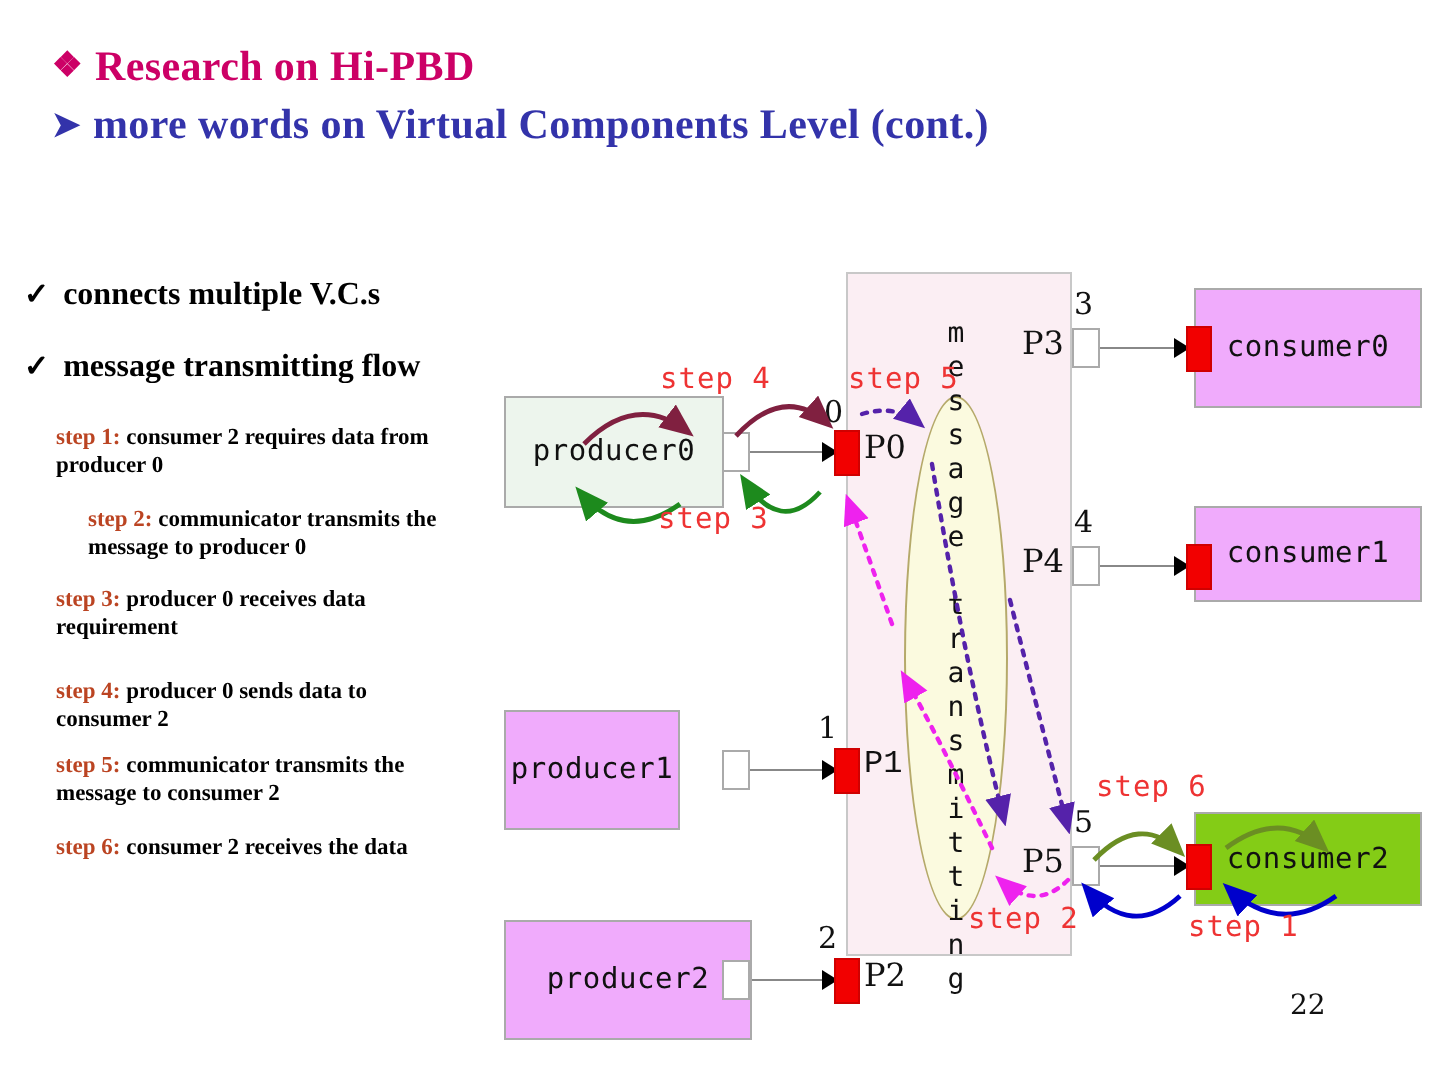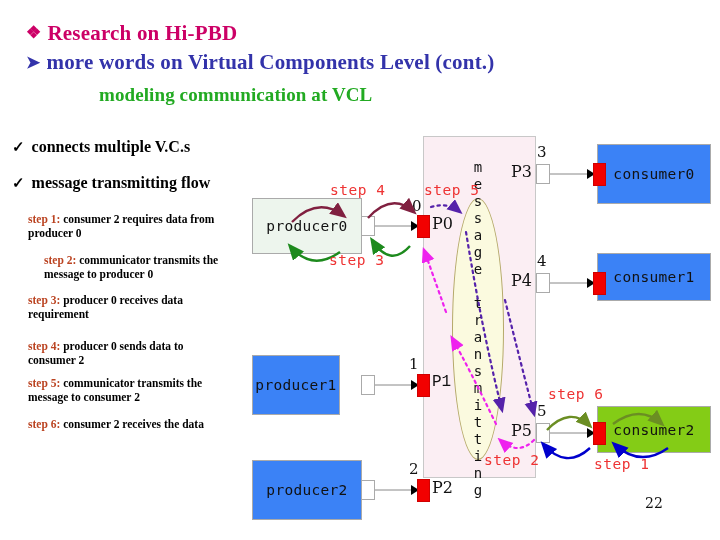--- a/index.html
+++ b/index.html
@@ -99,32 +99,32 @@
     background: #fbeef3;
     border: 1px solid #c8c8c8;
     box-sizing: border-box;
   }
 
   
   .cbox {
     position: absolute;
     border: 1px solid #aaaaaa;
     box-sizing: border-box;
-    background: #3b82f6;
+    background: #f0abfc;
     font-family: "DejaVu Sans Mono", monospace;
     font-size: 14.5px;
     color: #111111;
     display: flex;
     align-items: center;
     justify-content: center;
     letter-spacing: 0.3px;
   }
   #box-producer0 { left: 252px; top: 198px; width: 110px; height: 56px; background: #edf5ed; }
   #box-producer1 { left: 252px; top: 355px; width: 88px; height: 60px; }
-  #box-producer2 { left: 252px; top: 460px; width: 110px; height: 60px; }
+  #box-producer2 { left: 252px; top: 460px; width: 124px; height: 60px; }
   #box-consumer0 { left: 597px; top: 144px; width: 114px; height: 60px; }
   #box-consumer1 { left: 597px; top: 253px; width: 114px; height: 48px; }
   #box-consumer2 { left: 597px; top: 406px; width: 114px; height: 47px; background: #84cc16; }
 
   
   .stub {
     position: absolute;
     width: 14px; height: 20px;
     border: 1px solid #aaaaaa;
     background: #ffffff;
@@ -238,21 +238,20 @@
 <body>
 
 <div id="page">
 
   <div class="bullet-line" id="title-1">
     <span class="glyph">❖</span><span>Research on Hi-PBD</span>
   </div>
   <div class="bullet-line" id="title-2">
     <span class="glyph">➤</span><span>more words on Virtual Components Level (cont.)</span>
   </div>
-  <div class="bullet-line" id="subtitle">modeling communication at VCL</div>
 
   <div class="check-line" id="check-1">
     <span class="glyph">✓</span><span>connects multiple V.C.s</span>
   </div>
   <div class="check-line" id="check-2">
     <span class="glyph">✓</span><span>message transmitting flow</span>
   </div>
 
   <div class="step-desc" id="sd1">
     <span class="lbl">step 1:</span><span> consumer 2 requires data from producer 0</span>

